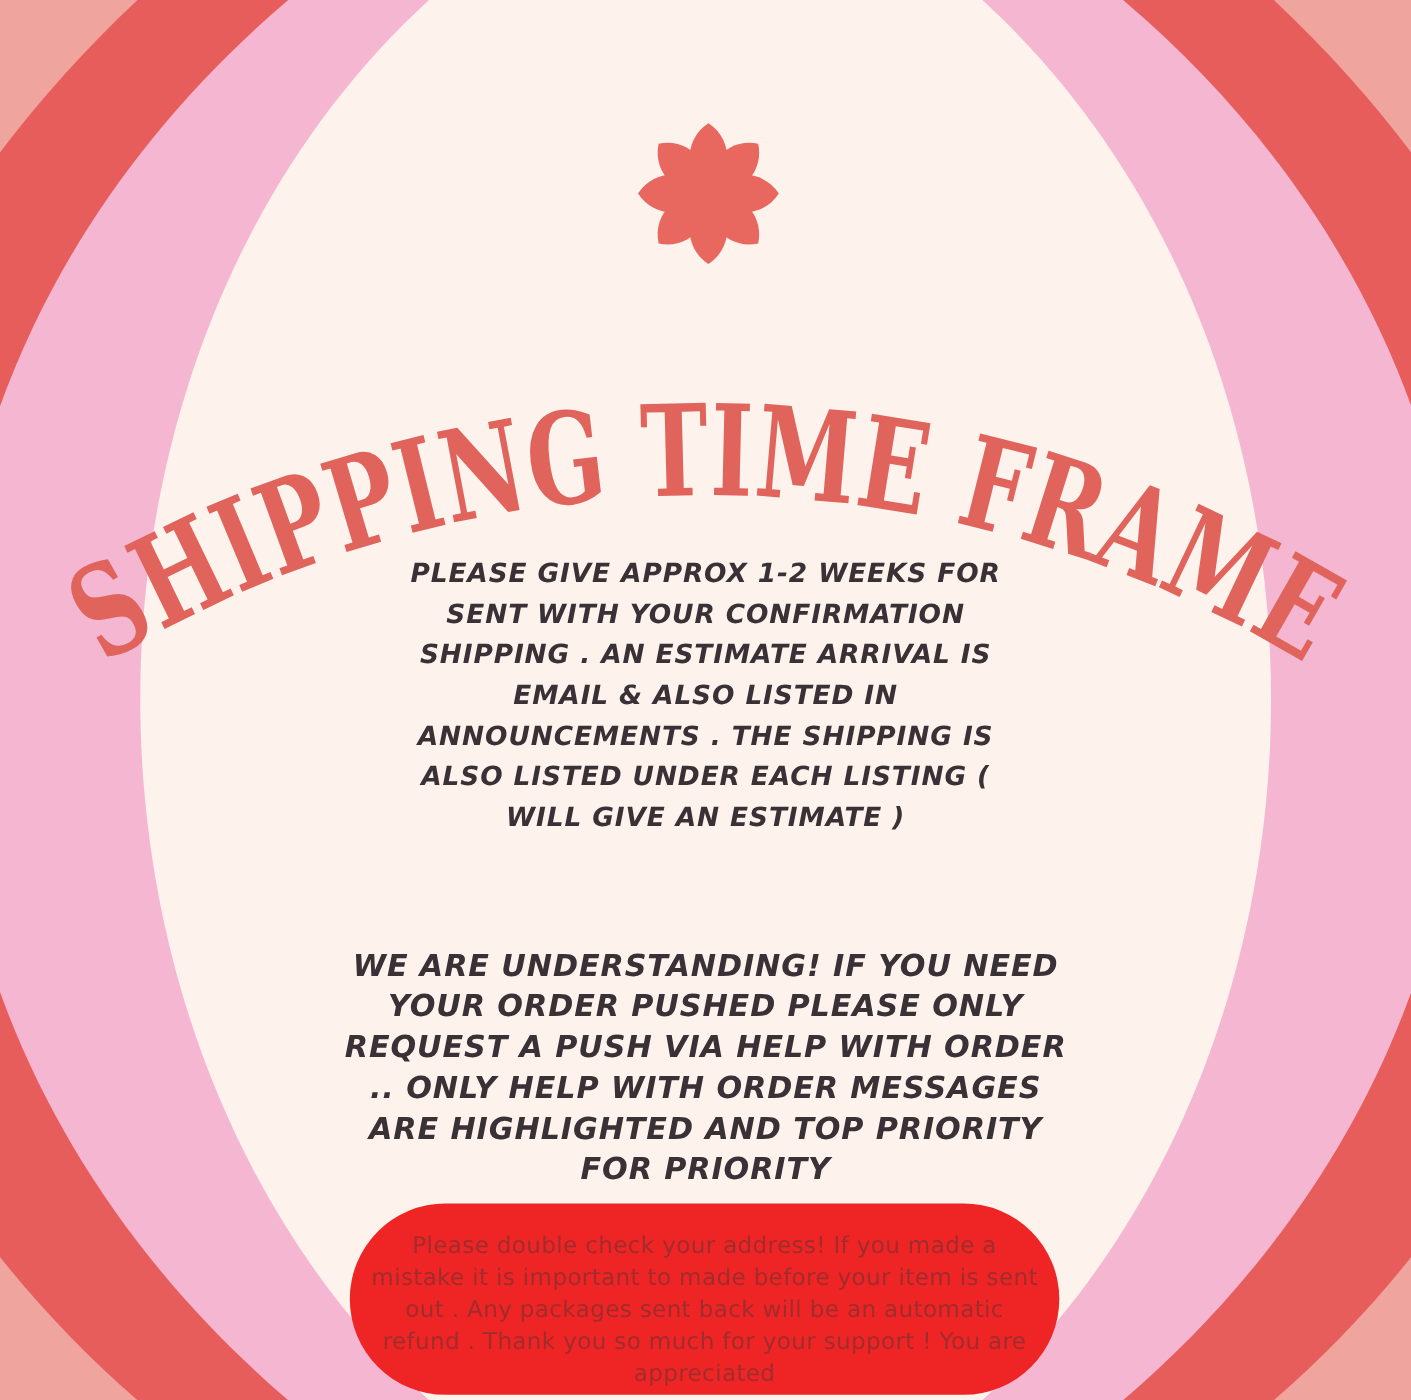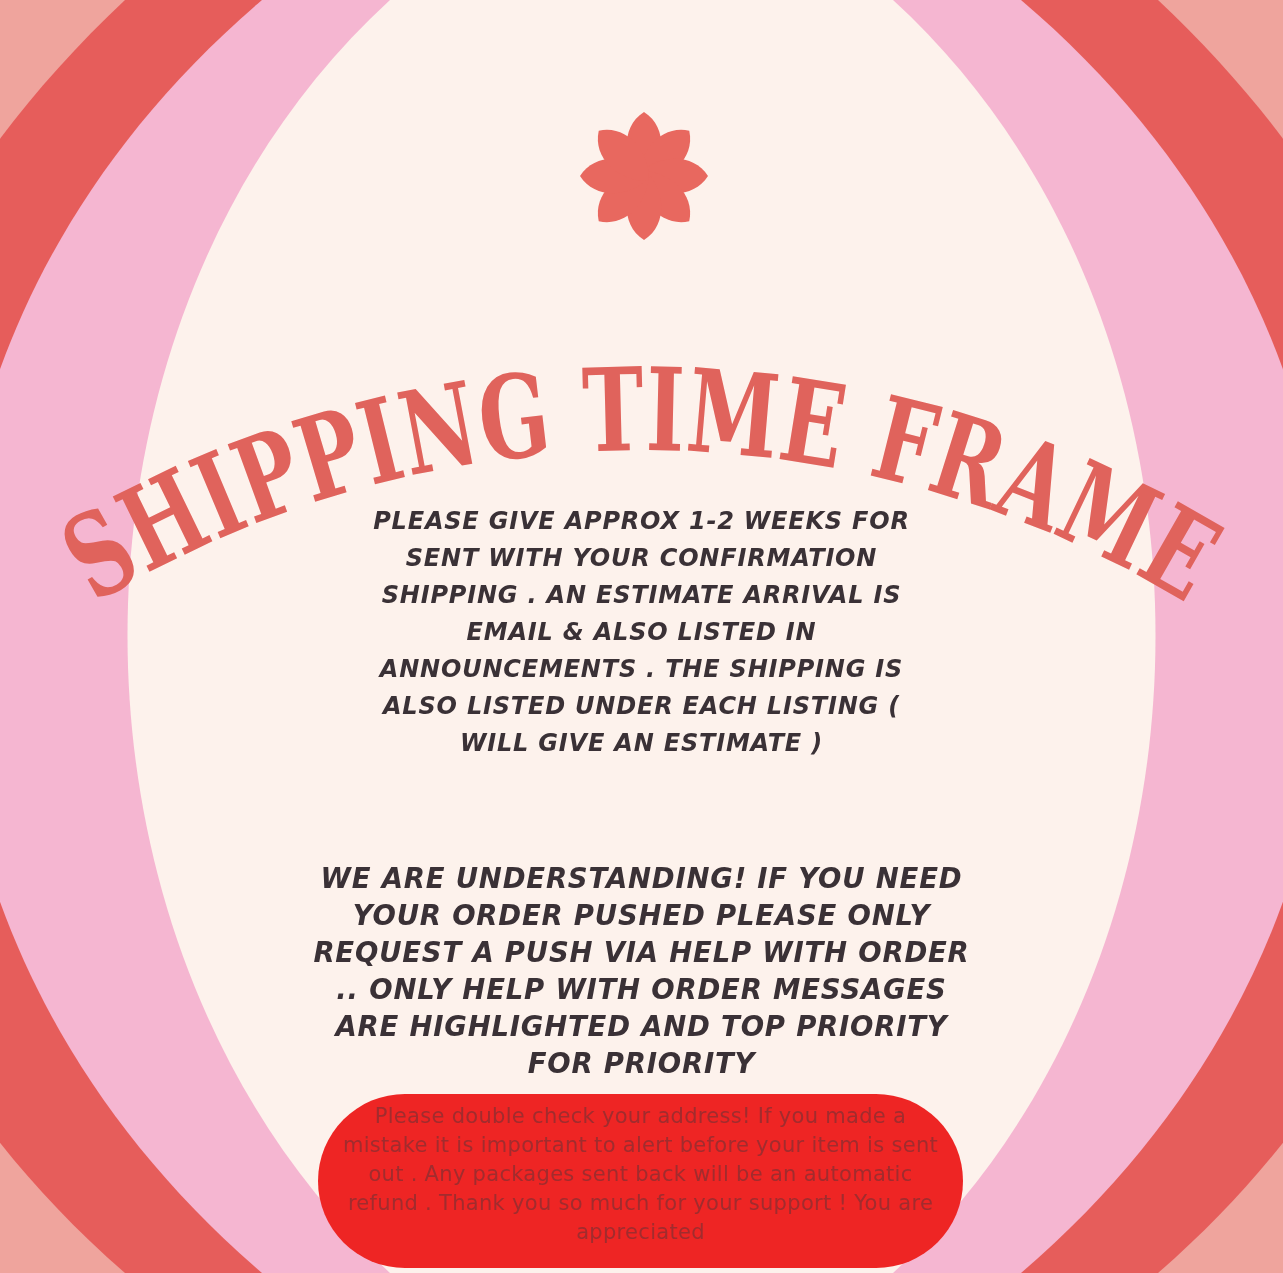--- a/index.html
+++ b/index.html
@@ -32,21 +32,21 @@
     position:absolute;
     left:318px;top:1094px;
     width:645px;height:174px;
     border-radius:88px;
     background:#ee2524;
     color:#a12c2e;
     text-align:center;
     font-size:21px;
     line-height:29px;
     letter-spacing:0.3px;
-    padding-top:8px;
+    padding-top:24px;
     box-sizing:border-box;
     font-weight:400;
   }
 </style>
 </head>
 <body>
 
 <div class="canvas">
 
   <svg class="bg-svg" viewBox="0 0 1283 1273" preserveAspectRatio="none">
@@ -92,19 +92,19 @@
     <div>WE ARE UNDERSTANDING! IF YOU NEED</div>
     <div>YOUR ORDER PUSHED PLEASE ONLY</div>
     <div>REQUEST A PUSH VIA HELP WITH ORDER</div>
     <div>.. ONLY HELP WITH ORDER MESSAGES</div>
     <div>ARE HIGHLIGHTED AND TOP PRIORITY</div>
     <div>FOR PRIORITY</div>
   </div>
 
   <div class="warning-box">
     <div>Please double check your address! If you made a</div>
-    <div>mistake it is important to alert before your item is sent</div>
+    <div>mistake it is important to made before your item is sent</div>
     <div>out . Any packages sent back will be an automatic</div>
     <div>refund . Thank you so much for your support ! You are</div>
     <div>appreciated</div>
   </div>
 
 </div>
 
 </body></html>

